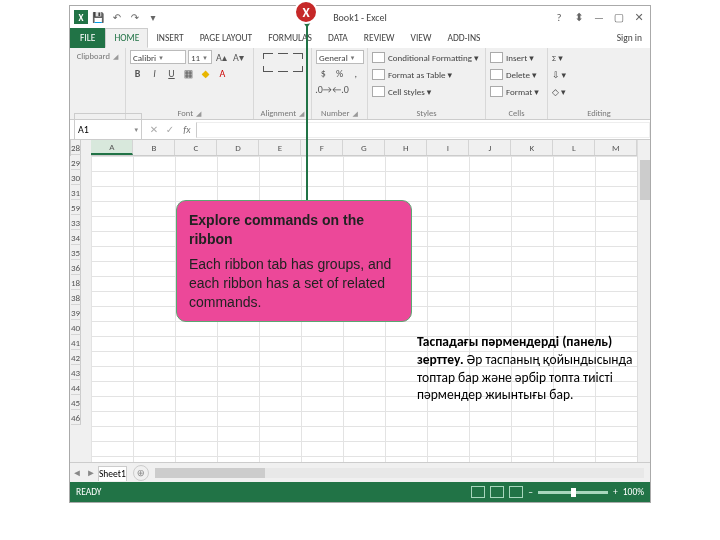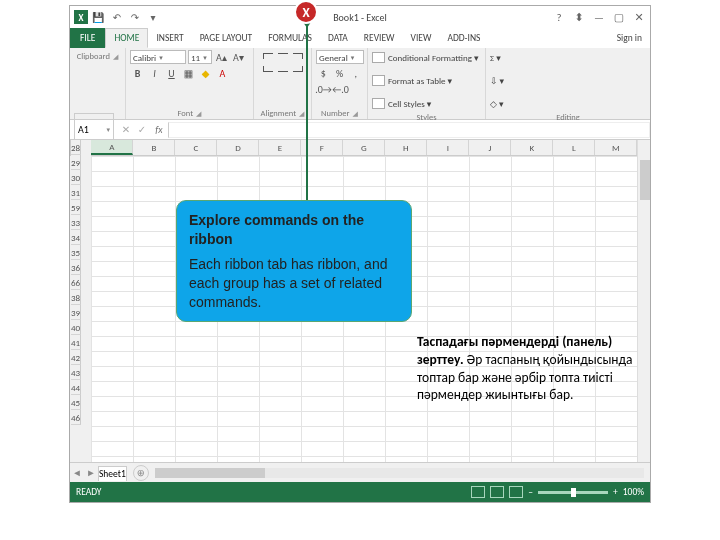--- a/index.html
+++ b/index.html
@@ -45,27 +45,27 @@
   .align-grid { display: grid; grid-template-columns: repeat(3, 14px); grid-template-rows: repeat(2, 12px); gap: 1px; }
   .align-cell { border: 0; display: flex; align-items: center; justify-content: center; cursor: pointer;}
   .align-cell span { display:inline-block; width:10px; height:6px; }
   .al-tl span{border-top:1px solid #555;border-left:1px solid #555}
   .al-tc span{border-top:1px solid #555}
   .al-tr span{border-top:1px solid #555;border-right:1px solid #555}
   .al-bl span{border-bottom:1px solid #555;border-left:1px solid #555}
   .al-bc span{border-bottom:1px solid #555}
   .al-br span{border-bottom:1px solid #555;border-right:1px solid #555}
 
-  .styles-col { display:flex; flex-direction:column; gap:8px; }
+  .styles-col { display:flex; flex-direction:column; gap:2px; }
   .style-item { display:flex; align-items:center; gap:3px; font-size:9px; cursor:pointer; height:15px; }
   .sic { width:13px; height:11px; border:1px solid #aaa; background:#fff; }
 
   
   .formula-bar { height: 20px; border-bottom: 1px solid #ccc; display: flex; align-items: center; font-size: 10px; background: #fff; }
-  .name-box { width: 40px; height: 16px; border: 1px solid #ccc; margin: 0 4px; padding: 16px 3px; display:flex; align-items:center; justify-content:space-between; cursor:text; }
+  .name-box { width: 68px; height: 16px; border: 1px solid #ccc; margin: 0 4px; padding: 16px 3px; display:flex; align-items:center; justify-content:space-between; cursor:text; }
   .name-box .arr { font-size:7px; color:#888; }
   .fb-btn { width: 16px; height:16px; display:flex; align-items:center; justify-content:center; color:#aaa; cursor:pointer; }
   .fx { width:18px; font-style:italic; color:#777; cursor:pointer; }
   .formula-input { flex:1; height:16px; border:1px solid #eee; border-left:1px solid #ccc; cursor:text; }
 
   
   .grid-area { flex:1; display:flex; overflow:hidden; position:relative; background:#fff; }
   .row-headers { width:24px; background:#f0f0f0; display:flex; flex-direction:row; }
   .corner { height:16px; background:#f0f0f0; border-right:1px solid #ccc; border-bottom:1px solid #ccc; }
   .row-h { height:15px; border-bottom:1px solid #d4d4d4; border-right:1px solid #ccc; font-size:9px; color:#555; display:flex; align-items:center; justify-content:center; cursor:pointer; }
@@ -97,21 +97,21 @@
   .view-ic { width:14px; height:12px; border:1px solid #a8d6bd; cursor:pointer; }
   .zoom-slider { width:70px; height:3px; background:#a8d6bd; position:relative; cursor:pointer; }
   .zoom-slider .knob { position:absolute; left:33px; top:-3px; width:5px; height:9px; background:#fff; }
 
   
   .marker { position:absolute; left:294px; top:0px; width:24px; height:24px; background:#c62828; border:2px solid #fff; border-radius:50%; color:#fff; font-weight:bold; display:flex; align-items:center; justify-content:center; font-size:13px; z-index:50; }
   .marker-arrow { position:absolute; left:303px; top:22px; width:0; height:0; border-left:4px solid transparent; border-right:4px solid transparent; border-top:6px solid #217346; z-index:49; }
   .marker-line { position:absolute; left:306px; top:26px; width:1.5px; height:180px; background:#217346; z-index:48; }
 
   
-  .callout { position:absolute; left:176px; top:200px; width:236px; background:#0ea5e9; border:1.5px solid #5aa772; border-radius:10px; padding:10px 12px; font-size:14px; color:#222; z-index:60; line-height:1.35; }
+  .callout { position:absolute; left:176px; top:200px; width:236px; background:#ec4899; border:1.5px solid #5aa772; border-radius:10px; padding:10px 12px; font-size:14px; color:#222; z-index:60; line-height:1.35; }
   .callout .ct { font-weight:bold; font-family: Arial, sans-serif; margin-bottom:6px; }
   .callout .cb { font-family: Arial, sans-serif; }
 
   
   .kz { position:absolute; left:417px; top:333px; width:220px; font-size:13.5px; font-family: Calibri, Arial, sans-serif; color:#000; line-height:1.32; z-index:60; }
   .kz .kt { font-weight:bold; }
 </style>
 </head>
 <body>
 
@@ -260,20 +260,41 @@
               <div class="sic"></div>
               <span>Cell Styles ▾</span>
             </div>
         </div>
       </div>
       <div class="group-label">
           <span>Styles</span>
         </div>
     </div>
 
+    <div class="group" style="width:62px">
+      <div class="group-body">
+        <div class="styles-col">
+          <div class="style-item">
+              <div class="sic"></div>
+              <span>Insert ▾</span>
+            </div>
+          <div class="style-item">
+              <div class="sic"></div>
+              <span>Delete ▾</span>
+            </div>
+          <div class="style-item">
+              <div class="sic"></div>
+              <span>Format ▾</span>
+            </div>
+        </div>
+      </div>
+      <div class="group-label">
+          <span>Cells</span>
+        </div>
+    </div>
 
     <div class="group" style="flex:1;border-right:0">
       <div class="group-body">
         <div class="styles-col">
           <div class="style-item">
               <span>Σ ▾</span>
             </div>
           <div class="style-item">
               <span>⇩ ▾</span>
             </div>
@@ -305,21 +326,21 @@
       <div id="row-header-container">
           <div class="row-h">28</div>
           <div class="row-h">29</div>
           <div class="row-h">30</div>
           <div class="row-h">31</div>
           <div class="row-h">59</div>
           <div class="row-h">33</div>
           <div class="row-h">34</div>
           <div class="row-h">35</div>
           <div class="row-h">36</div>
-          <div class="row-h">66</div>
+          <div class="row-h">18</div>
           <div class="row-h">38</div>
           <div class="row-h">39</div>
           <div class="row-h">40</div>
           <div class="row-h">41</div>
           <div class="row-h">42</div>
           <div class="row-h">43</div>
           <div class="row-h">44</div>
           <div class="row-h">45</div>
           <div class="row-h">46</div>
         </div>
@@ -370,19 +391,19 @@
           <div class="knob"></div>
         </div>
       <div>+</div>
       <div>100%</div>
     </div>
   </div>
 </div>
 
 <div class="callout">
   <div class="ct">Explore commands on the ribbon</div>
-  <div class="cb">Each ribbon tab has ribbon, and each group has a set of related commands.</div>
+  <div class="cb">Each ribbon tab has groups, and each ribbon has a set of related commands.</div>
 </div>
 
 <div class="kz">
   <span class="kt">Таспадағы пәрмендерді (панель) зерттеу.</span>
   <span>Әр таспаның қойындысында топтар бар және әрбір топта тиісті пәрмендер жиынтығы бар.</span>
 </div>
 
 </body></html>

